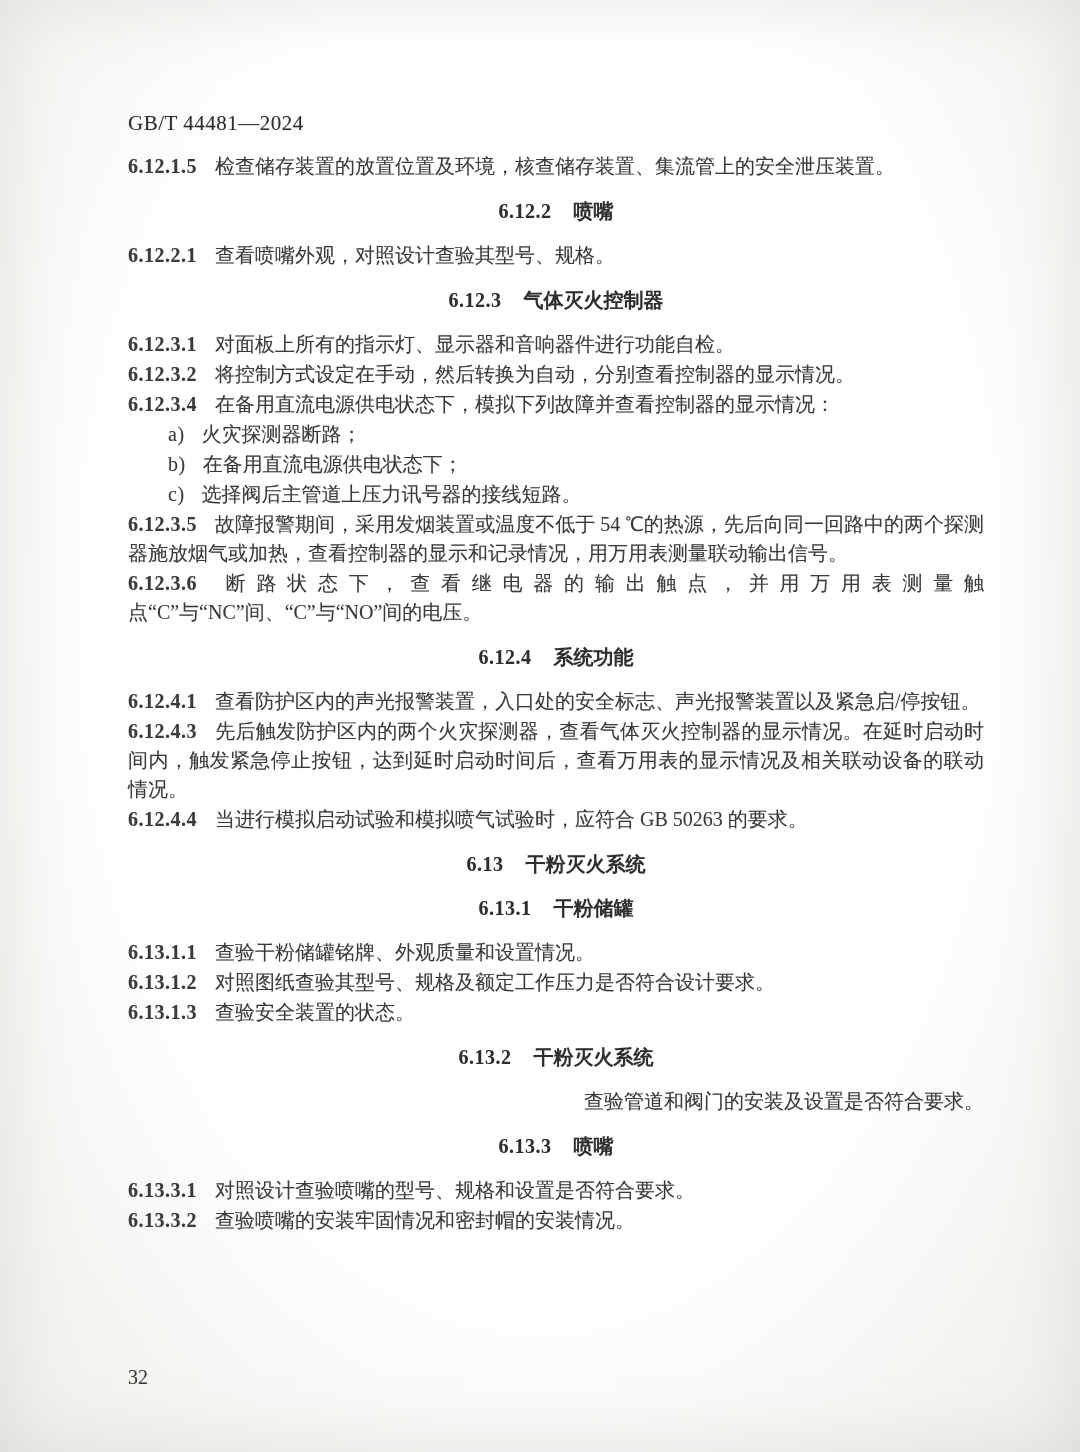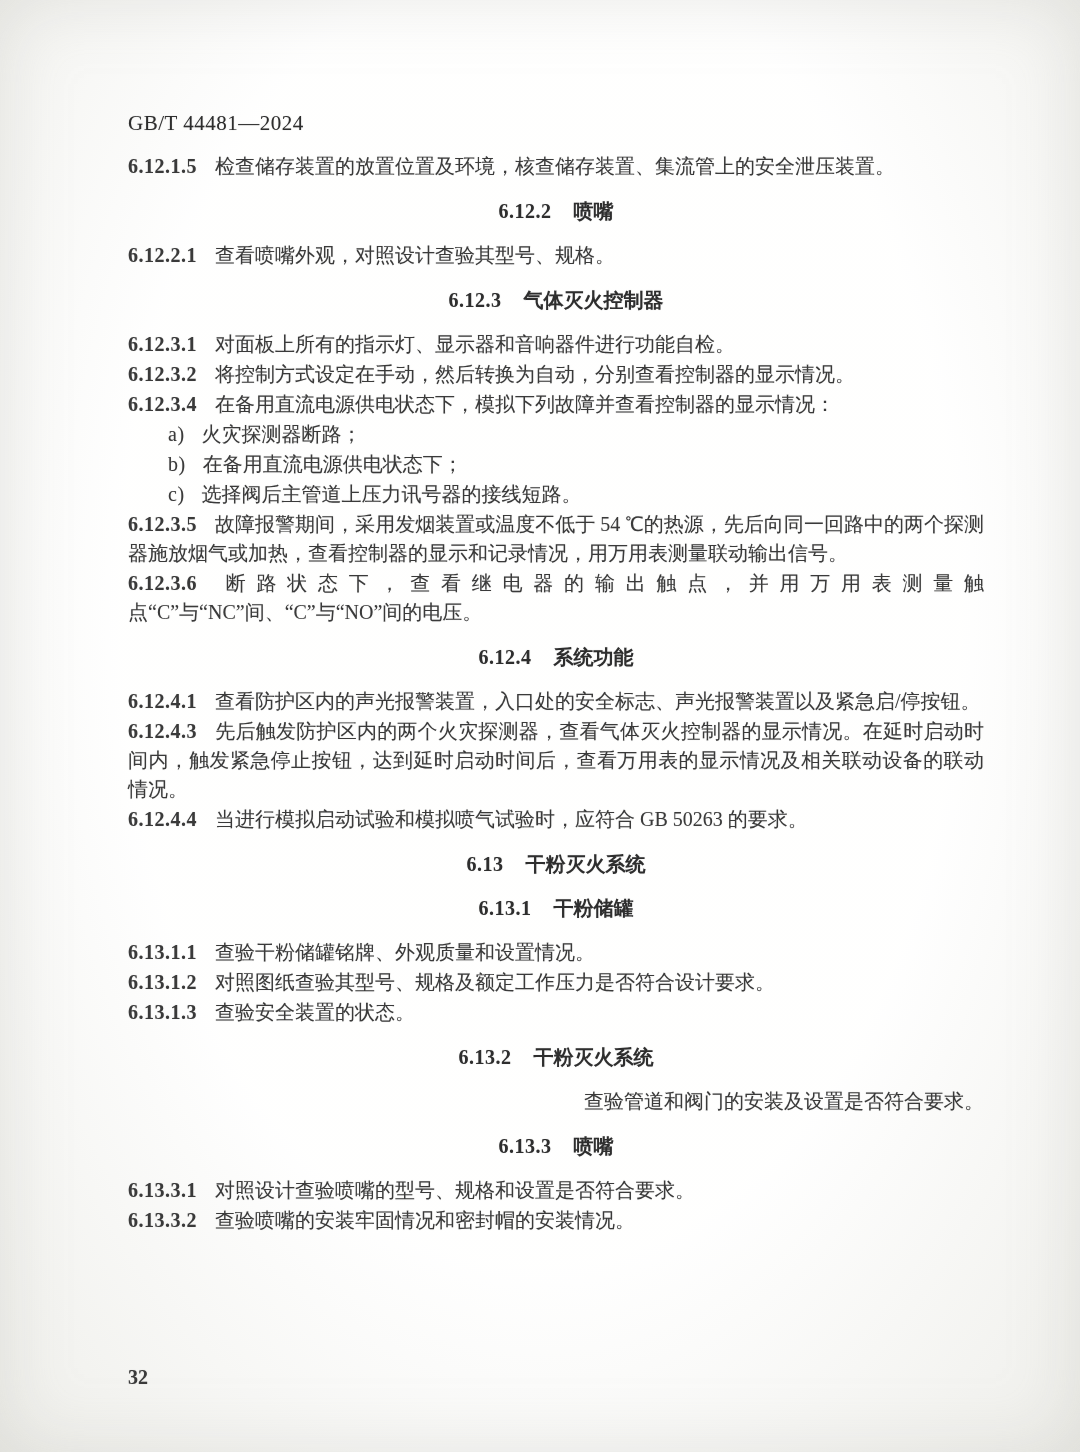--- a/index.html
+++ b/index.html
@@ -81,21 +81,20 @@
     text-align: right;
   }
   .page-num {
     position: absolute;
     left: 128px;
     top: 1366px;
     font-family: "Liberation Serif", serif;
     font-size: 20px;
     color: var(--ink);
     text-shadow: 0 0 1px rgba(90,90,90,0.30);
-    font-weight: bold;
   }
 </style>
 </head>
 <body>
 
 <div class="page">
   <div class="content">
     <div class="std-num">GB/T 44481—2024</div>
     <div class="blocks" id="blocks">
         <div class="block block-clause"><span class="num">6.12.1.5</span><span class="txt">检查储存装置的放置位置及环境，核查储存装置、集流管上的安全泄压装置。</span></div>

